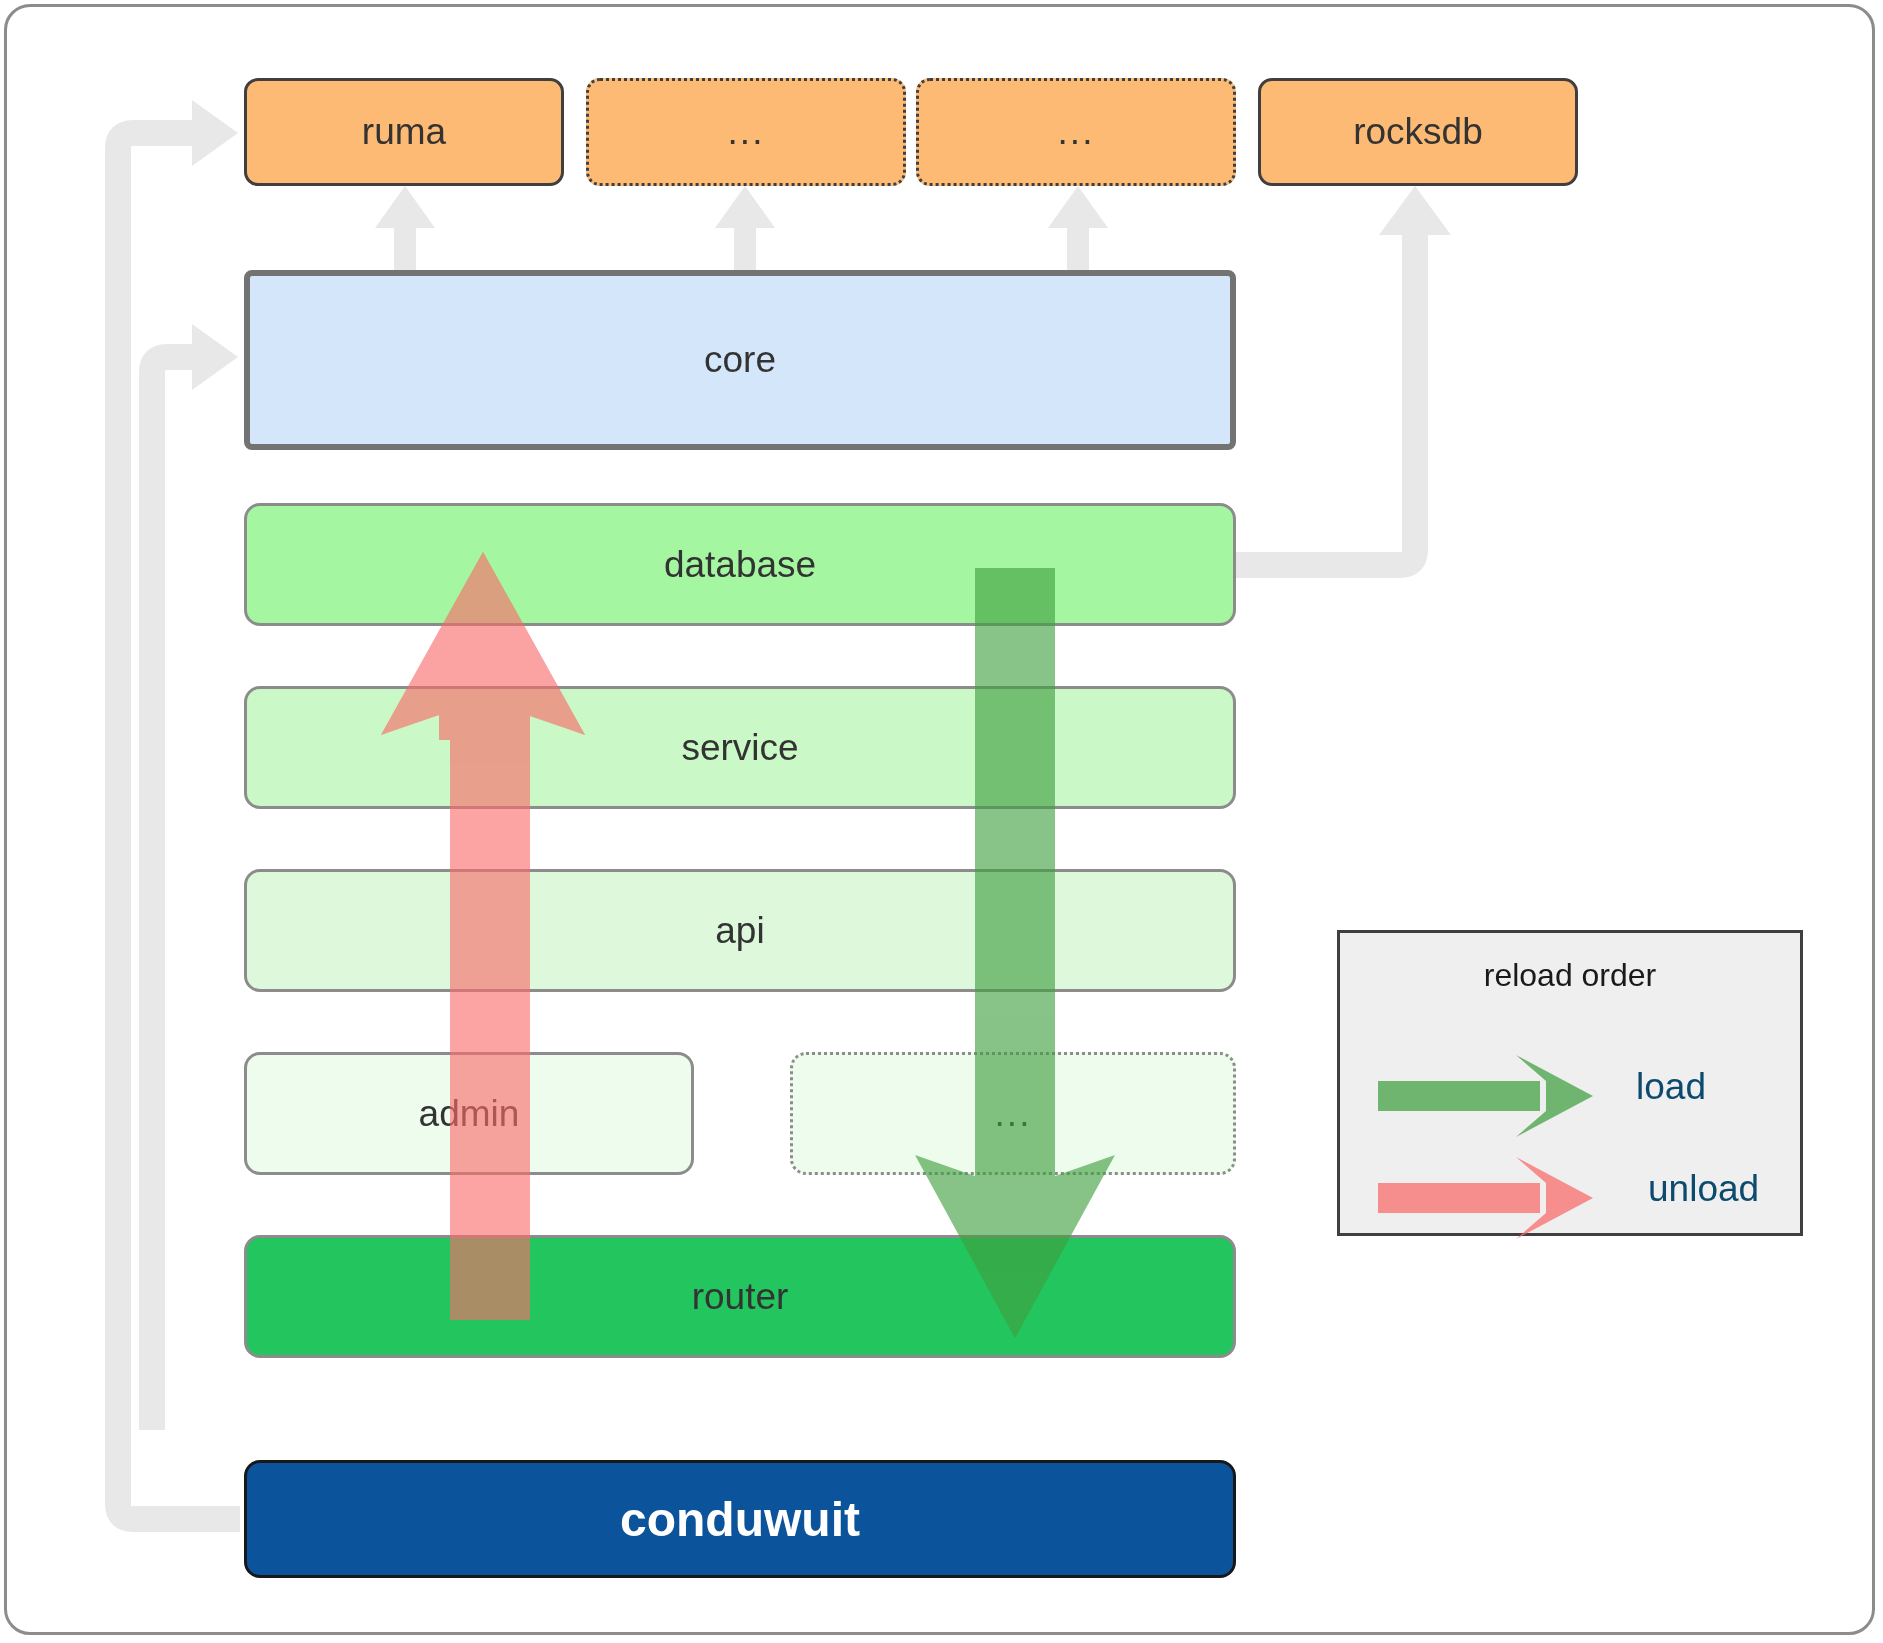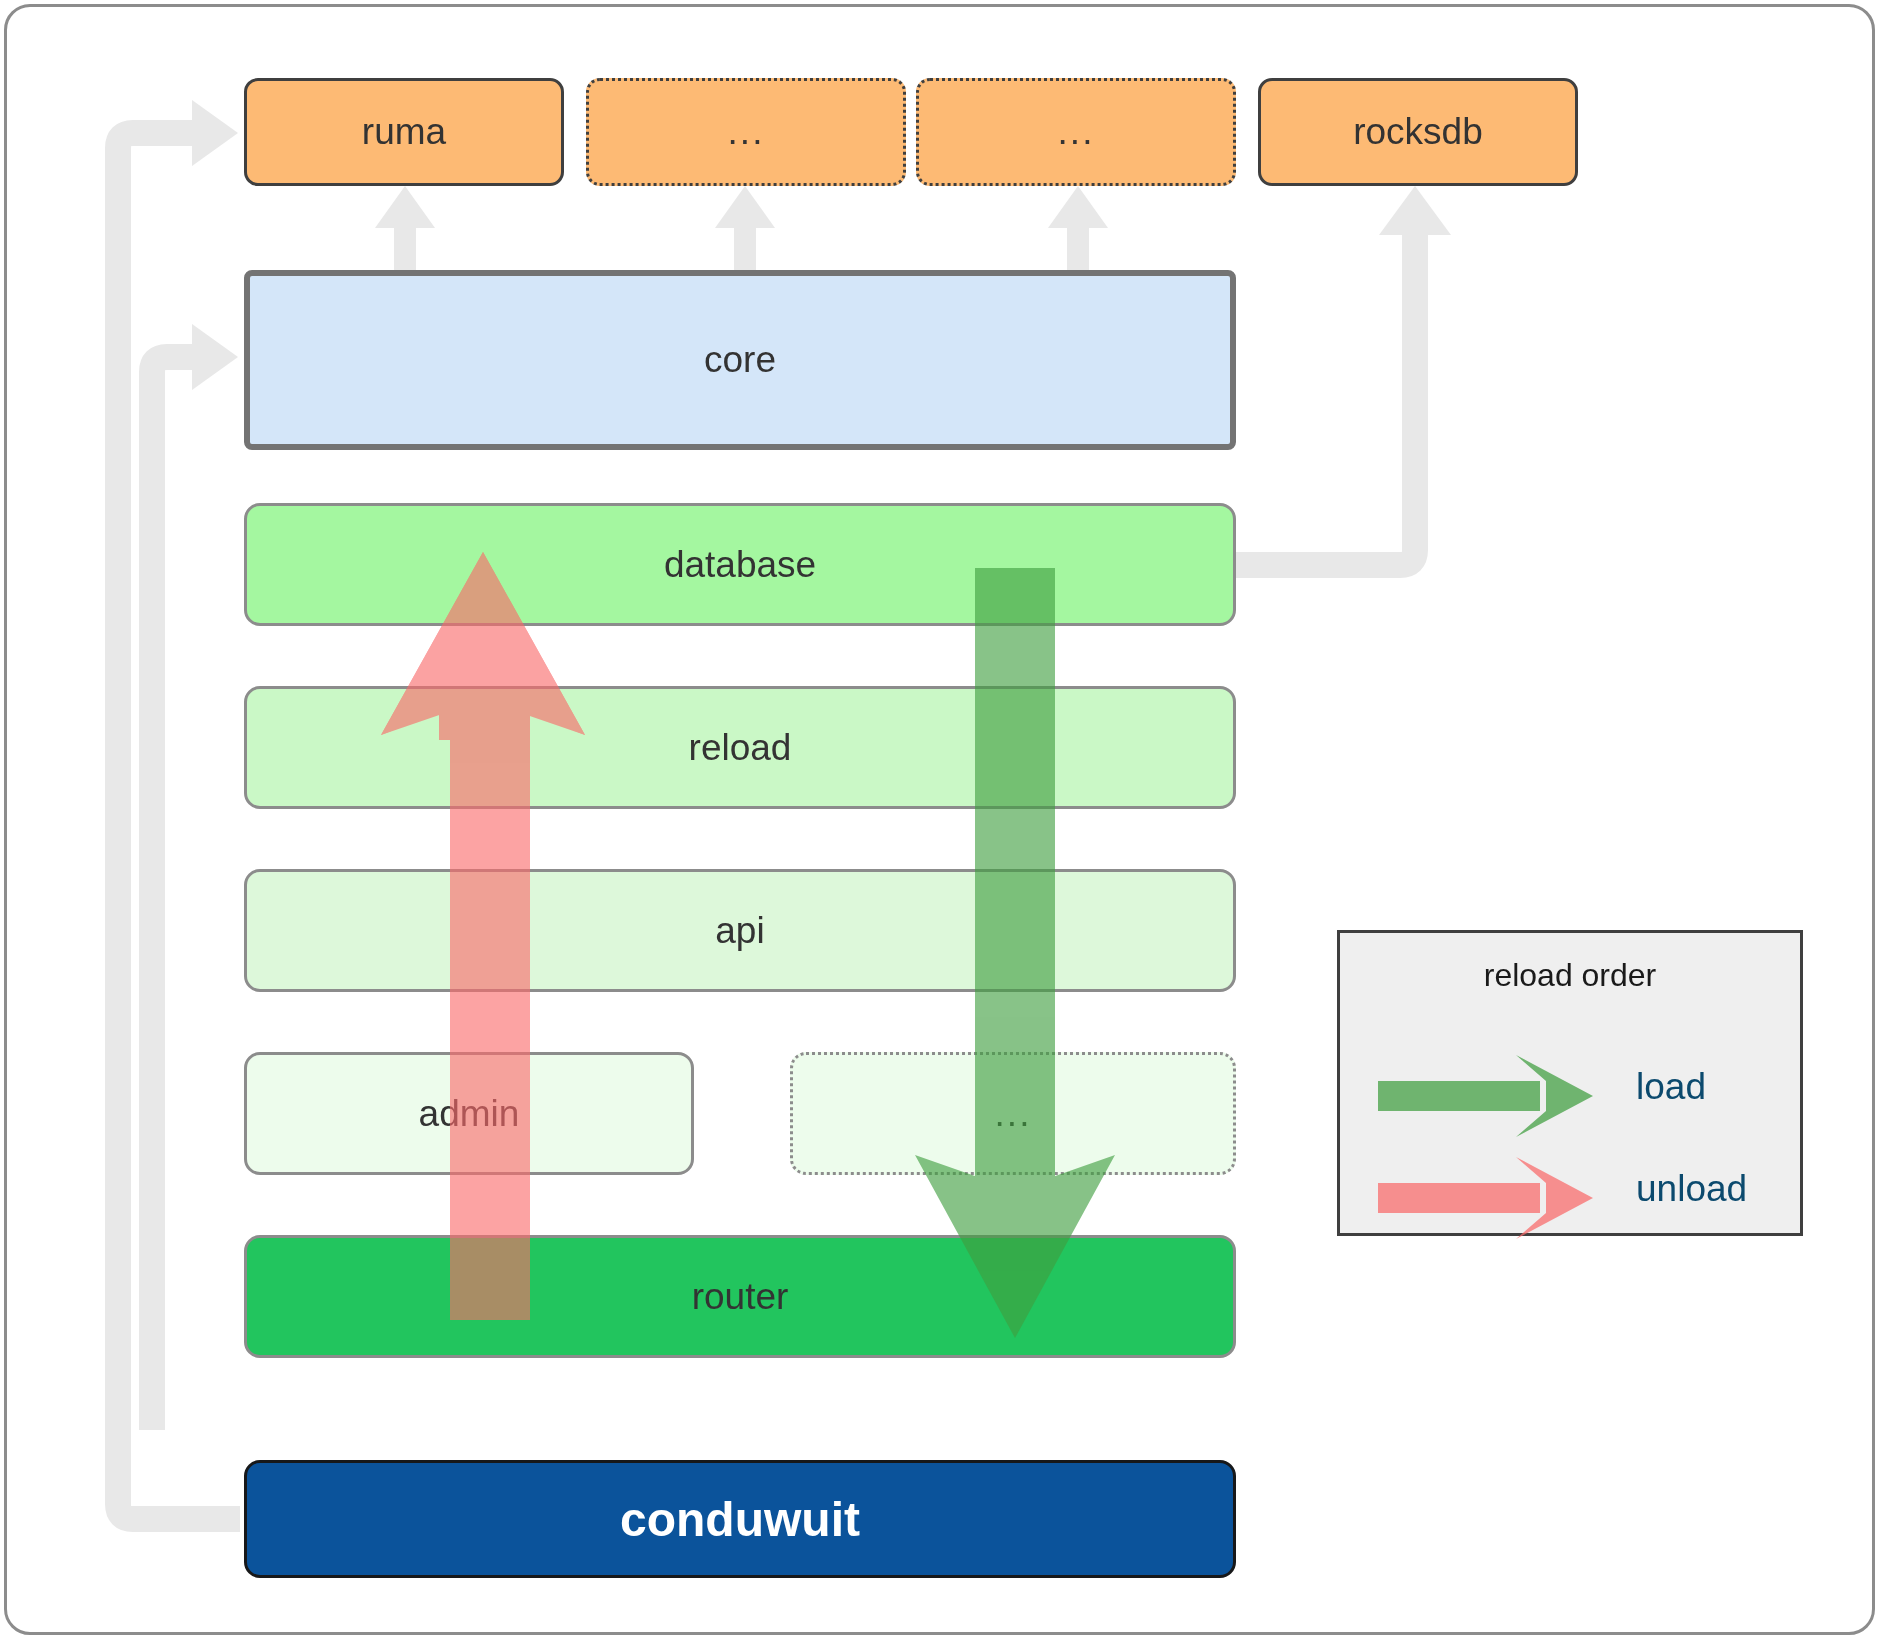--- a/index.html
+++ b/index.html
@@ -135,21 +135,21 @@
 
   <div class="node core" style="left:244px;top:270px;width:992px;height:180px;">
     <span>core</span>
   </div>
 
   <div class="node layerbox g1" style="left:244px;top:503px;width:992px;height:123px;">
     <span>database</span>
   </div>
 
   <div class="node layerbox g2" style="left:244px;top:686px;width:992px;height:123px;">
-    <span>reload</span>
+    <span>service</span>
   </div>
 
   <div class="node layerbox g3" style="left:244px;top:869px;width:992px;height:123px;text-align:center;">
     <span>api</span>
   </div>
 
   <div class="node layerbox g4" style="left:244px;top:1052px;width:450px;height:123px;">
     <span>admin</span>
   </div>
 
@@ -192,15 +192,15 @@
         <polygon points="253,55 176,14 206,40 206,70 176,96" fill="#3f9e3f"></polygon>
       </g>
 
       <g opacity="0.72">
         <rect x="38" y="142" width="162" height="30" fill="#fa6a6a"></rect>
         <polygon points="253,157 176,116 206,142 206,172 176,198" fill="#fa6a6a"></polygon>
       </g>
     </svg>
 
     <div class="legend-label" style="left:296px;top:133px;">load</div>
-    <div class="legend-label" style="left:296px;top:235px;">unload</div>
+    <div class="legend-label" style="left:308px;top:235px;">unload</div>
   </div>
 </div>
 
 </body></html>

